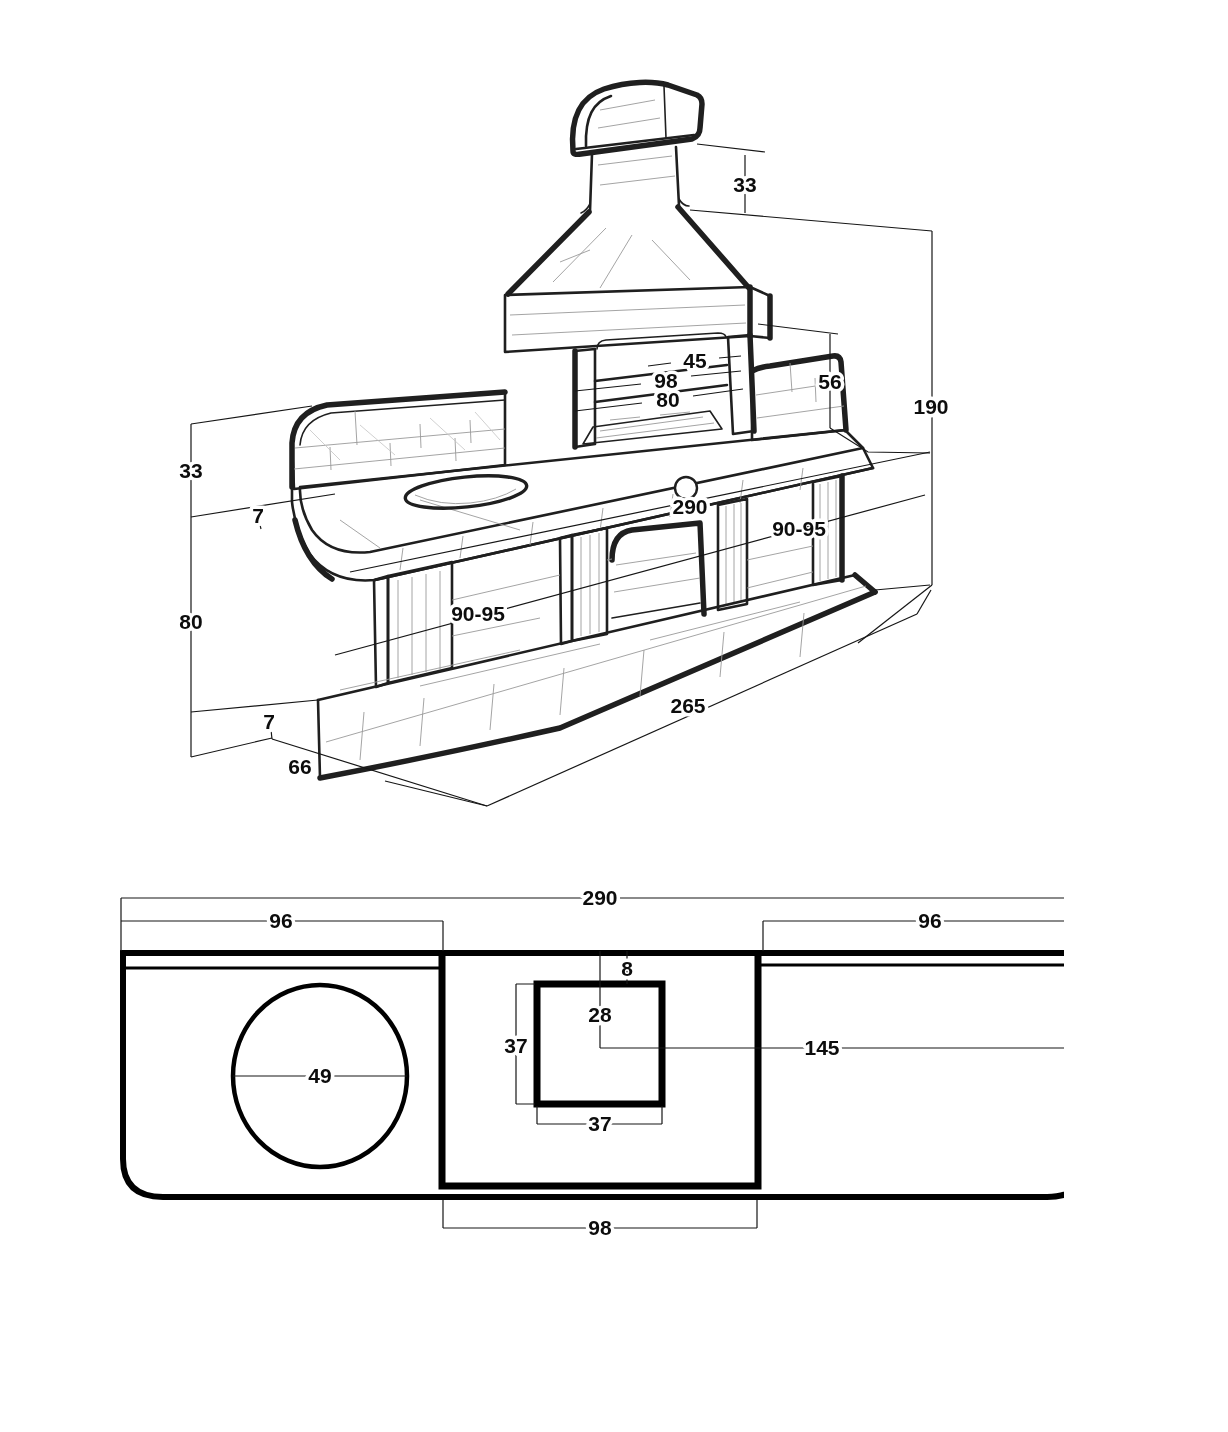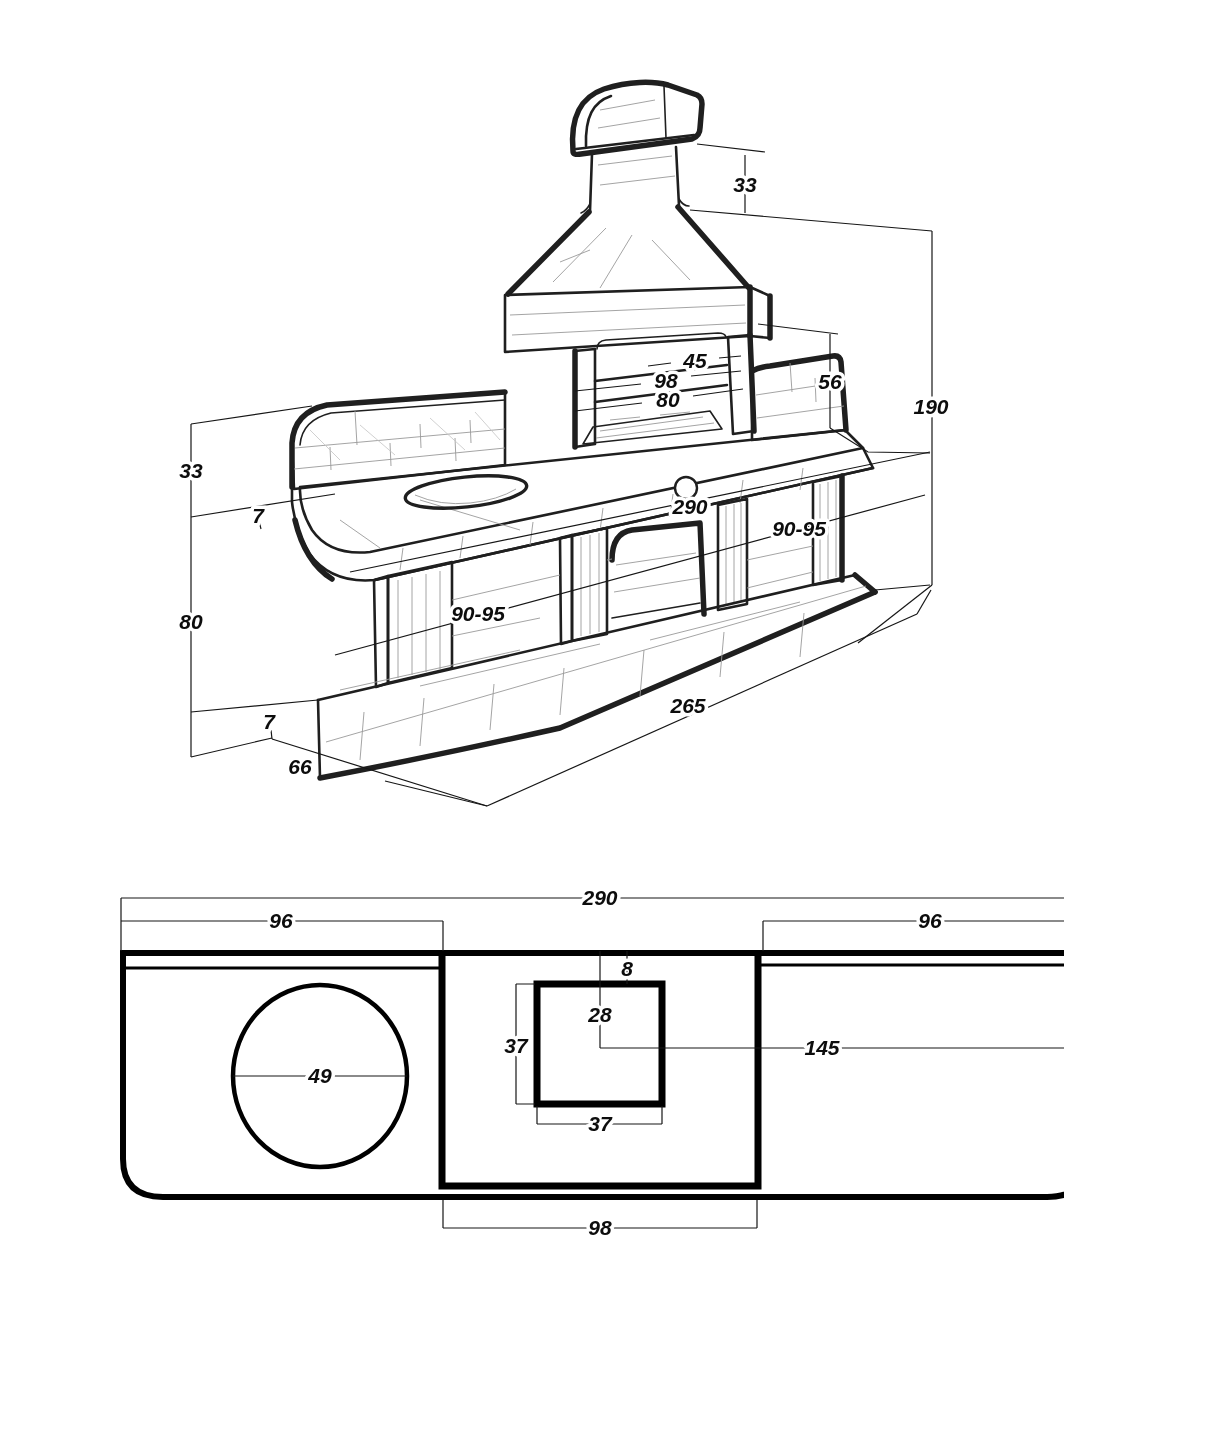--- a/index.html
+++ b/index.html
@@ -1,16 +1,16 @@
 <!DOCTYPE html>
 <html><head>
 <meta charset="utf-8">
 <style>
   html,body{margin:0;padding:0;background:#ffffff;}
-  .page{width:1064px;height:1432px;position:relative;background:#fff;overflow:hidden;font-style:italic;}
+  .page{width:1064px;height:1432px;position:relative;background:#fff;overflow:hidden;}
   svg{display:block;}
   text{
     font-family:"Liberation Sans","DejaVu Sans",sans-serif;
     font-weight:bold;
     font-size:21px;
     fill:#0d0d0d;
     text-anchor:middle;
     paint-order:stroke;
     stroke:#ffffff;
     stroke-width:7px;

